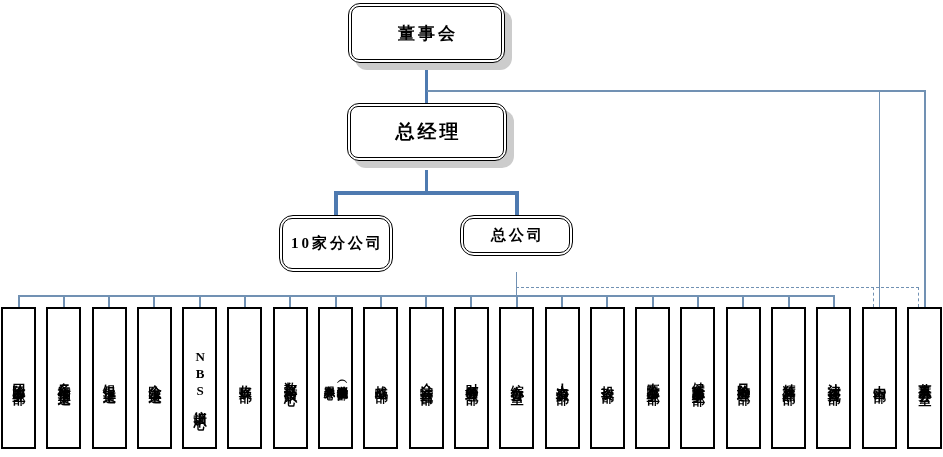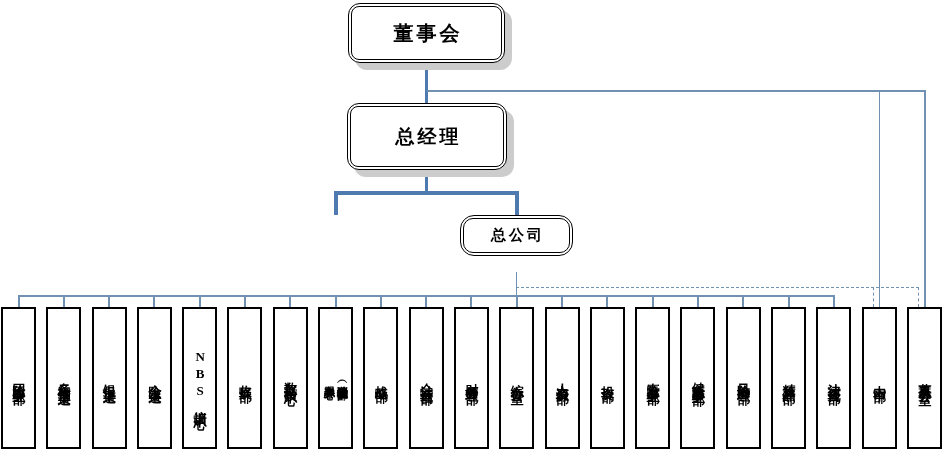--- a/index.html
+++ b/index.html
@@ -24,22 +24,22 @@
   }
   .node::before{
     content:"";
     position:absolute;inset:2px;
     border:1px solid var(--border,#000);
     border-radius:8px;
     pointer-events:none;
   }
   .node.shadowed{box-shadow:7px 7px 0 0 var(--shadow,#ccc);}
   .node .nlabel{letter-spacing:3px;text-indent:3px;}
-  #node-board{left:348px;top:3px;width:157px;height:60px;font-size:20px;}
-  #node-gm{left:347px;top:103px;width:160px;height:67px;font-size:19px;}
+  #node-board{left:348px;top:3px;width:157px;height:60px;font-size:17px;}
+  #node-gm{left:347px;top:103px;width:160px;height:58px;font-size:19px;}
   #node-branches{left:279px;top:215px;width:114px;height:57px;font-size:15px;border-radius:14px;}
   #node-branches::before{border-radius:10px;}
   #node-hq{left:460px;top:215px;width:113px;height:41px;font-size:15px;border-radius:14px;}
   #node-hq::before{border-radius:10px;}
 
   
   .line{position:absolute;z-index:1;}
   .solid-thick{background:var(--connector-thick,#4e7ab0);}
   .solid-thin{background:var(--connector-thin,#7191b3);}
   #v-board-gm{left:424.5px;top:63px;width:3.5px;height:40px;}
@@ -111,20 +111,23 @@
   <div class="line" id="h-dashed"></div>
   <div class="line vdash" id="vd-audit"></div>
   <div class="line vdash" id="vd-boardoffice"></div>
 
   <div class="node shadowed" id="node-board">
     <span class="nlabel">董事会</span>
   </div>
   <div class="node shadowed" id="node-gm">
     <span class="nlabel">总经理</span>
   </div>
+  <div class="node" id="node-branches">
+    <span class="nlabel">10家分公司</span>
+  </div>
   <div class="node" id="node-hq">
     <span class="nlabel">总公司</span>
   </div>
 
   <div id="dept-row">
 
       <div class="deptwrap">
         <div class="tick"></div>
         <div class="dept">
           <span class="dlabel">团险事业部</span>

